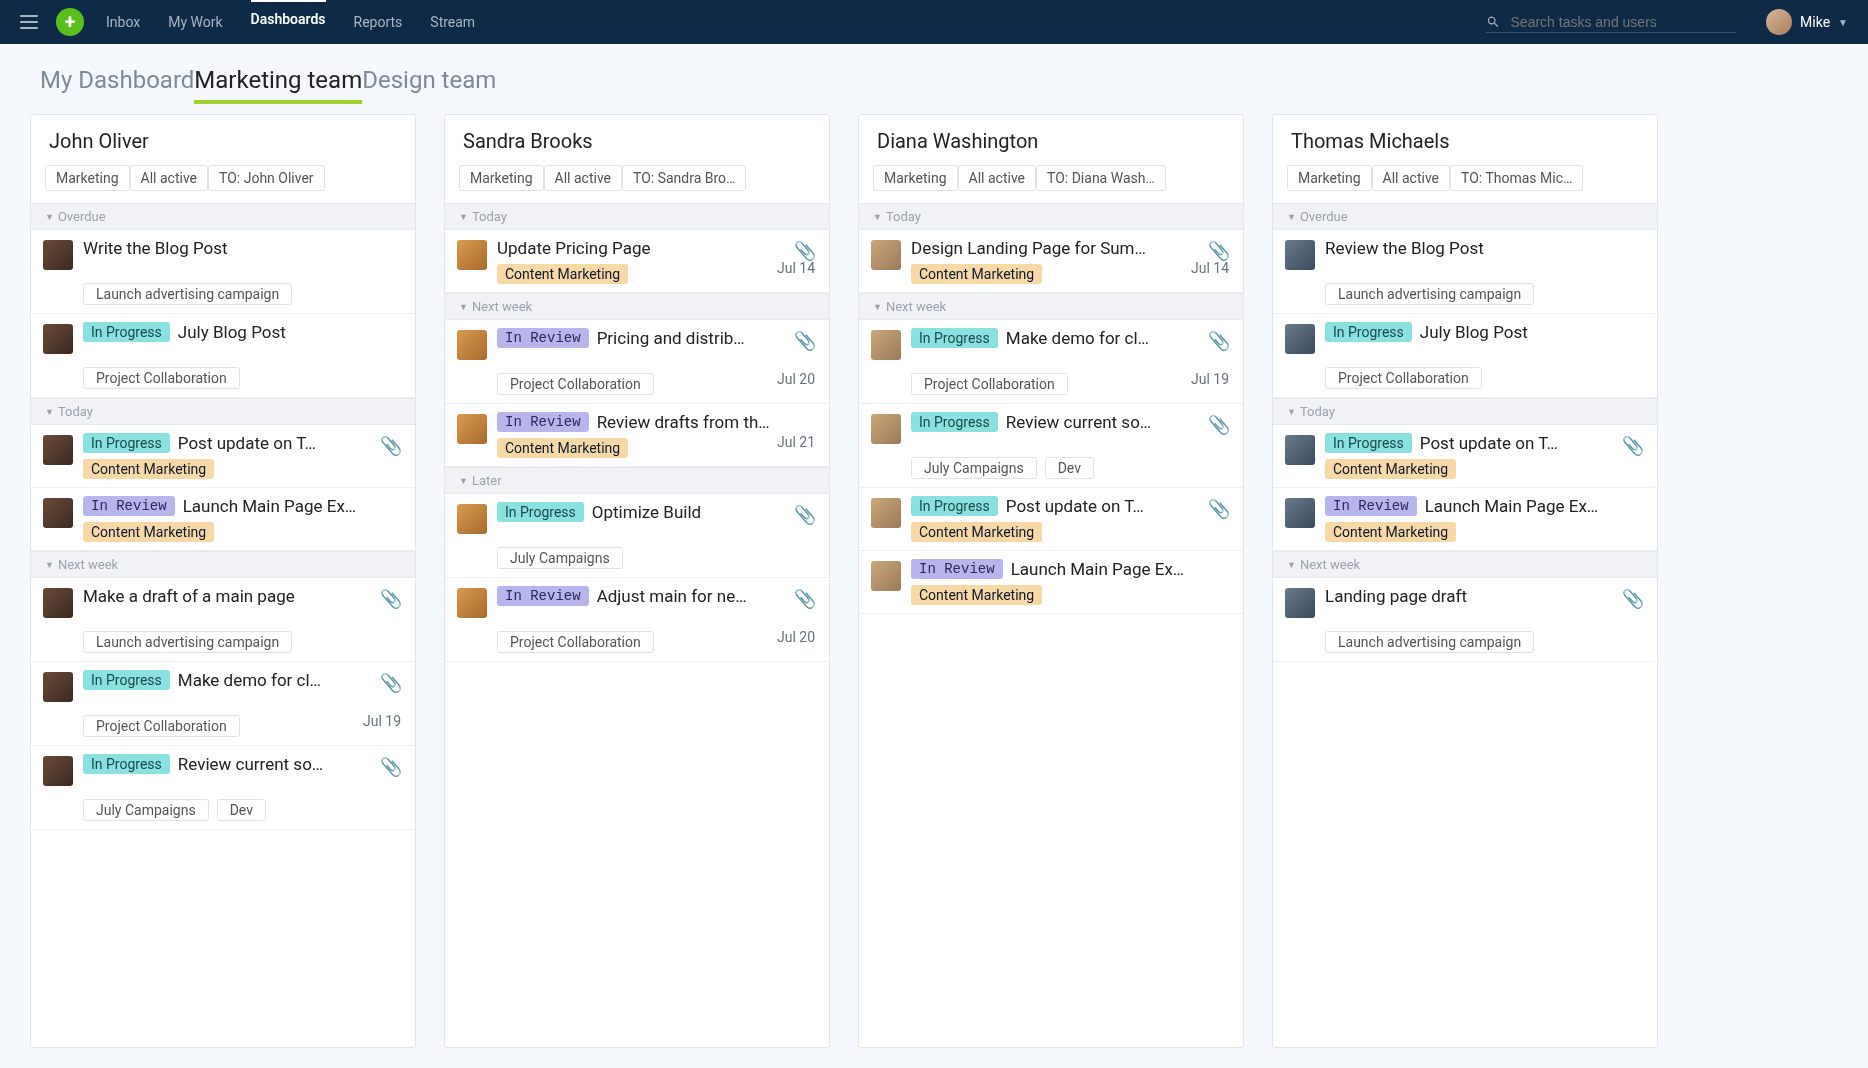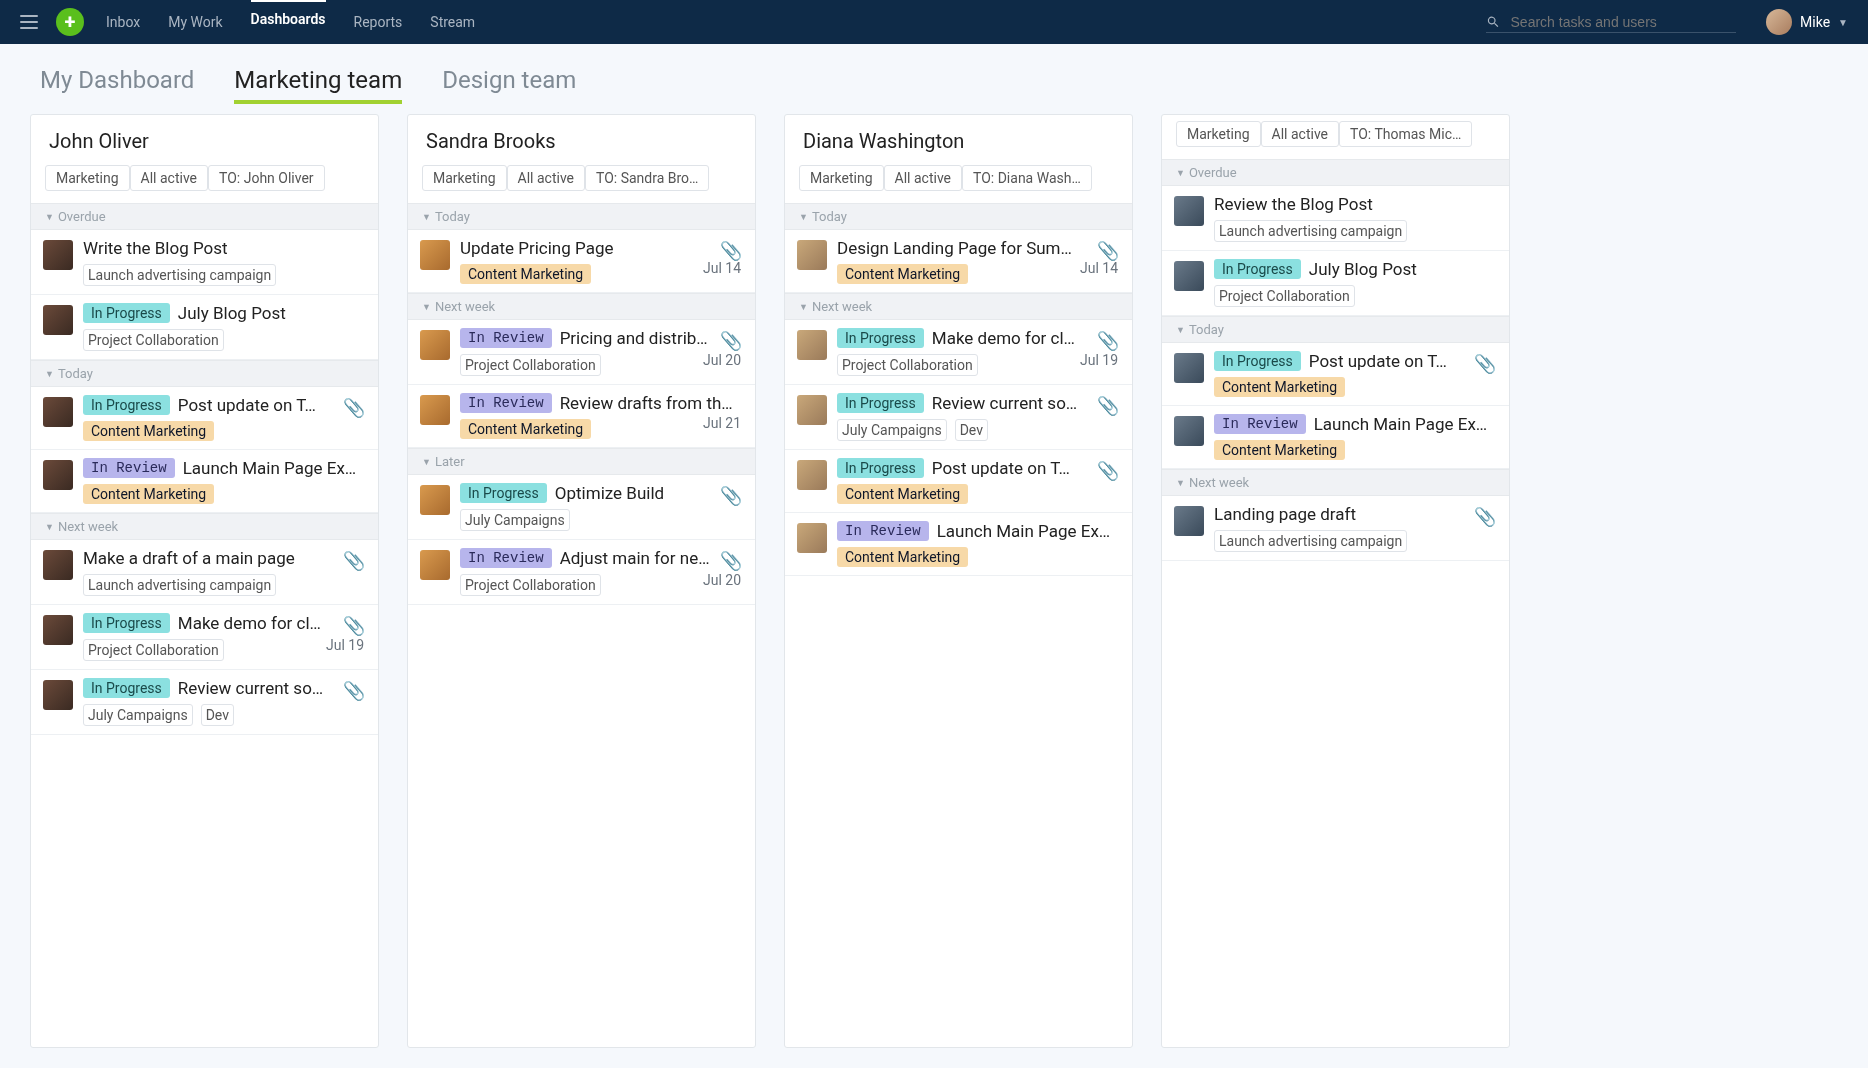--- a/index.html
+++ b/index.html
@@ -58,36 +58,36 @@
 }
 .caret-down { font-size:10px; color:#aab5c2; }
 
 .content {
   background:#f5f8fc;
   height: calc(1068px - 44px);
   padding: 0 30px 20px 30px;
   display:flex; flex-direction:column;
 }
 .tabs {
-  display:flex; gap: 40px;
+  display:flex; 
   padding: 22px 10px 10px 10px;
   font-size: 24px;
   color:#7f8a94;
 }
 .tab { cursor:pointer; padding-bottom:6px; }
 .tab.active {
   color:#222;
   border-bottom: 4px solid #a1d131;
 }
 .boards {
   flex:1; display:flex; gap: 28px;
   overflow:hidden;
 }
 .board {
-  width: 349px;
+  width: 386px;
   background:#fff;
   border:1px solid #e2e6ea;
   border-radius:3px;
   display:flex; flex-direction:column;
 }
 .board-header {
   padding: 14px 18px 6px 18px;
   font-size: 20px;
   color:#222;
 }
@@ -141,22 +141,22 @@
 }
 .task-line2 {
   display:flex; align-items:center; gap:8px; margin-top:6px;
   flex-wrap:wrap;
 }
 .cat-tag {
   font-size:14px; padding:2px 8px; border-radius:3px;
   background:#f7d9a8; color:#0f172a;
 }
 .pill {
-  font-size:14px; padding:2px 4px; border-radius:3px;
-  border:1px solid #dfe3e8; color:#555;
+  font-size:14px; padding:2px 12px; border-radius:3px;
+  border:1px solid #dfe3e8; color:#555;margin-top:19px;
 }
 .attach-icon {
   position:absolute; right:12px; top:10px;
   color:#b0b7bf; font-size:18px;
 }
 .due-date {
   position:absolute; right:14px; bottom:16px;
   color:#6a737d; font-size:14px;
 }
 </style>
@@ -469,20 +469,21 @@
               <span class="status-tag status-review">In Review</span>
               <span class="task-title">Launch Main Page Ex…</span>
             </div>
             <div class="task-line2">
               <span class="cat-tag">Content Marketing</span>
             </div>
           </div>
         </div>
       </div>
       <div class="board">
+        <div class="board-header">Thomas Michaels</div>
         <div class="board-filters">
           <div class="chip">Marketing</div>
           <div class="chip">All active</div>
           <div class="chip">TO: Thomas Mic…</div>
         </div>
         <div class="section-header">
           <span class="tri">▼</span>
           <span>Overdue</span>
         </div>
         <div class="task">

